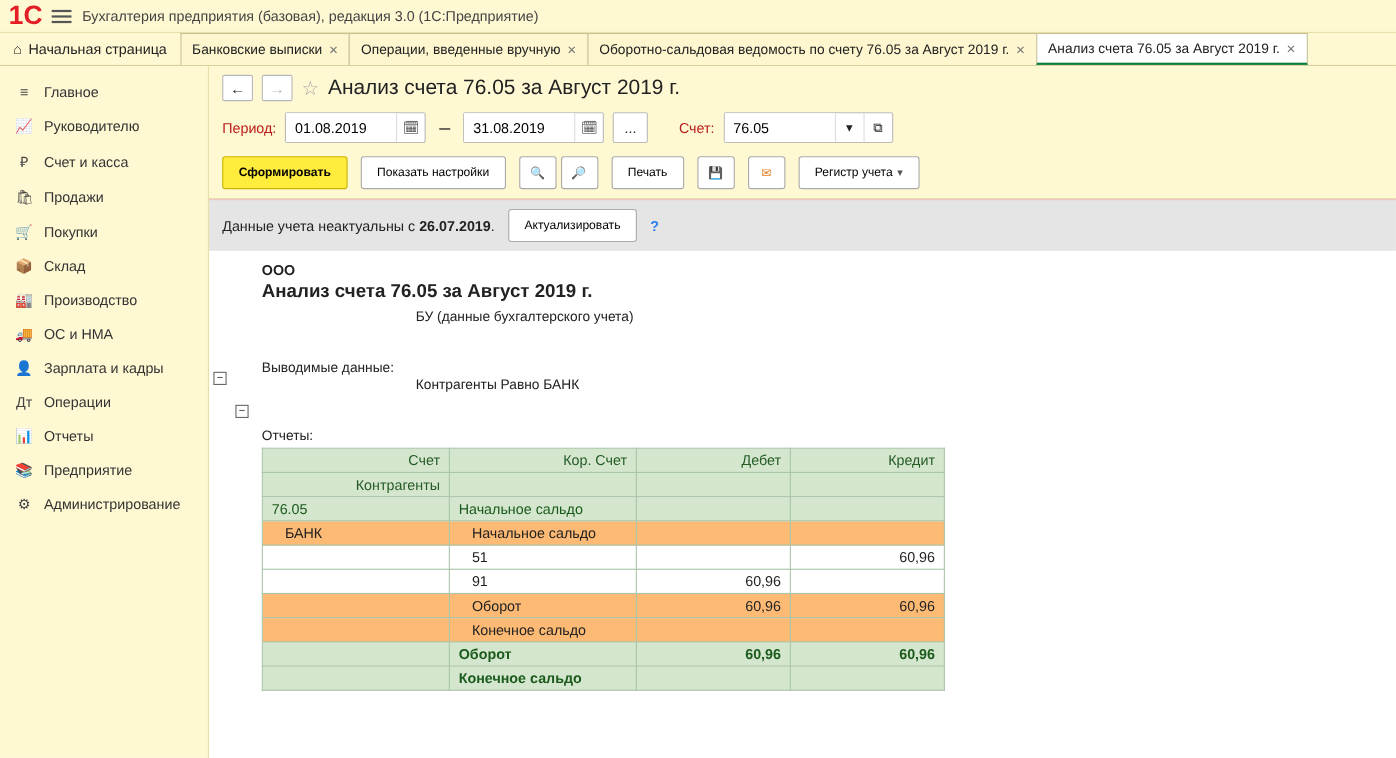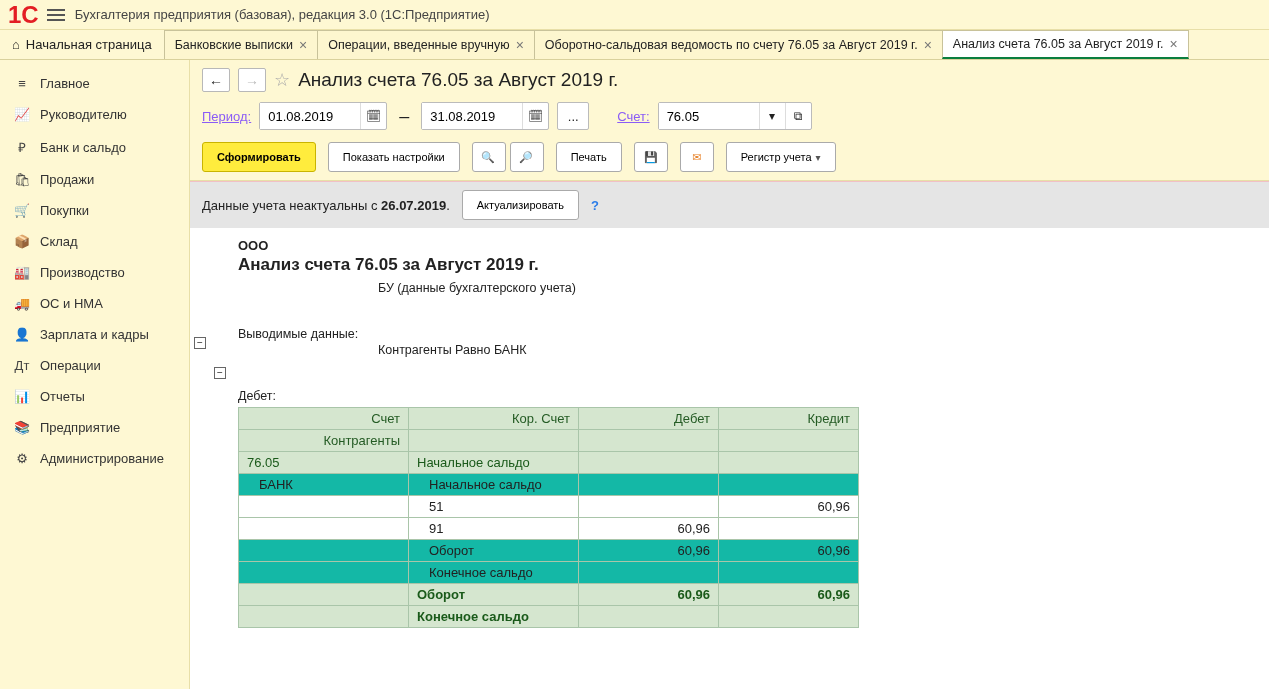--- a/index.html
+++ b/index.html
@@ -29,21 +29,21 @@
 .content { flex:1; display:flex; flex-direction:column; }
 
 
 .page-top { background:#fef8d3; padding: 8px 12px; border-bottom:1px solid #e8dfa8; }
 .page-title-row { display:flex; align-items:center; gap:8px; margin-bottom: 10px; }
 .navbtn { width:28px; height:24px; border:1px solid #b8b8b8; background:#fff; display:flex; align-items:center; justify-content:center; cursor:pointer; font-size:14px; border-radius:2px; }
 .star { color:#aaa; font-size:18px; }
 .page-title { font-size: 19px; font-weight: 400; }
 
 .params-row { display:flex; align-items:center; gap:8px; margin-bottom:12px; }
-.lbl { color:#8b5cf6;text-decoration:underline; }
+.lbl { color:#b91c1c; }
 .input-wrap { display:flex; align-items:center; background:#fff; border:1px solid #bbb; height:28px; border-radius:2px; }
 .input-wrap input { border:none; padding: 0 8px; height:26px; width:100px; font-size:13px; outline:none; }
 .input-wrap .icn-btn { width:26px; height:26px; display:flex; align-items:center; justify-content:center; border-left:1px solid #ddd; cursor:pointer; font-size:12px; }
 .dash { padding:0 4px; font-size:18px; }
 .small-btn { height:28px; min-width:32px; padding:0 8px; background:#fff; border:1px solid #bbb; border-radius:2px; display:flex; align-items:center; justify-content:center; cursor:pointer; font-size:13px; }
 .acct-input { width:100px; }
 
 .action-row { display:flex; align-items:center; gap:12px; }
 .btn { height:30px; padding:0 14px; background:#fff; border:1px solid #aaa; border-radius:3px; cursor:pointer; display:flex; align-items:center; font-size:11px; }
 .btn-primary { background:#ffec3d; border-color:#c9b400; font-weight:bold; }
@@ -62,21 +62,21 @@
 .tree-node .box { width:12px; height:12px; border:1px solid #666; background:#fff; display:inline-flex; align-items:center; justify-content:center; font-size:10px; line-height:1; cursor:pointer; }
 .report-body { flex:1; }
 .org { font-weight:bold; margin-bottom:2px; }
 .rep-title { font-weight:bold; font-size:17px; margin-bottom:6px; }
 .meta-row { display:flex; font-size:12.5px; margin-bottom:2px; }
 .meta-row .ml { width:140px;margin-top:46px; }
 
 table.rt { border-collapse: collapse; margin-top:4px; }
 table.rt td, table.rt th { border:1px solid #a9c5a9; padding:3px 8px; font-size:13px; }
 table.rt .hdr { background:#d5e6cf; font-weight:normal; color:#245b24; text-align:right; }
-table.rt .sub { background:#14b8a6; }
+table.rt .sub { background:#fdba74; }
 table.rt .grp { background:#d5e6cf; color:#1a5a1a; }
 table.rt .num { text-align:right; }
 table.rt .bold { font-weight:bold; }
 .c1 { width:170px; }
 .c2 { width:170px; }
 .c3 { width:140px; }
 .c4 { width:140px; }
 </style>
 </head>
 <body>
@@ -121,21 +121,21 @@
       <div class="nav-item">
         <span class="icn">≡</span>
         <span>Главное</span>
       </div>
       <div class="nav-item">
         <span class="icn">📈</span>
         <span>Руководителю</span>
       </div>
       <div class="nav-item">
         <span class="icn">₽</span>
-        <span>Банк и сальдо</span>
+        <span>Счет и касса</span>
       </div>
       <div class="nav-item">
         <span class="icn">🛍</span>
         <span>Продажи</span>
       </div>
       <div class="nav-item">
         <span class="icn">🛒</span>
         <span>Покупки</span>
       </div>
       <div class="nav-item">
@@ -230,21 +230,21 @@
         <div class="tree-node" style="top:126px; left:24px"><span class="box">−</span></div>
       </div>
       <div class="report-body">
         <div class="org">ООО</div>
         <div class="rep-title">Анализ счета 76.05 за Август 2019 г.</div>
         <div class="meta-row">
             <span class="ml">Выводимые данные:</span>
             <span>БУ (данные бухгалтерского учета)</span>
           </div>
         <div class="meta-row">
-            <span class="ml">Дебет:</span>
+            <span class="ml">Отчеты:</span>
             <span>Контрагенты Равно   БАНК</span>
           </div>
 
         <table class="rt">
           <tbody>
               <tr class="hdr">
             <td class="c1">Счет</td>
             <td class="c2">Кор. Счет</td>
             <td class="c3">Дебет</td>
             <td class="c4">Кредит</td>

